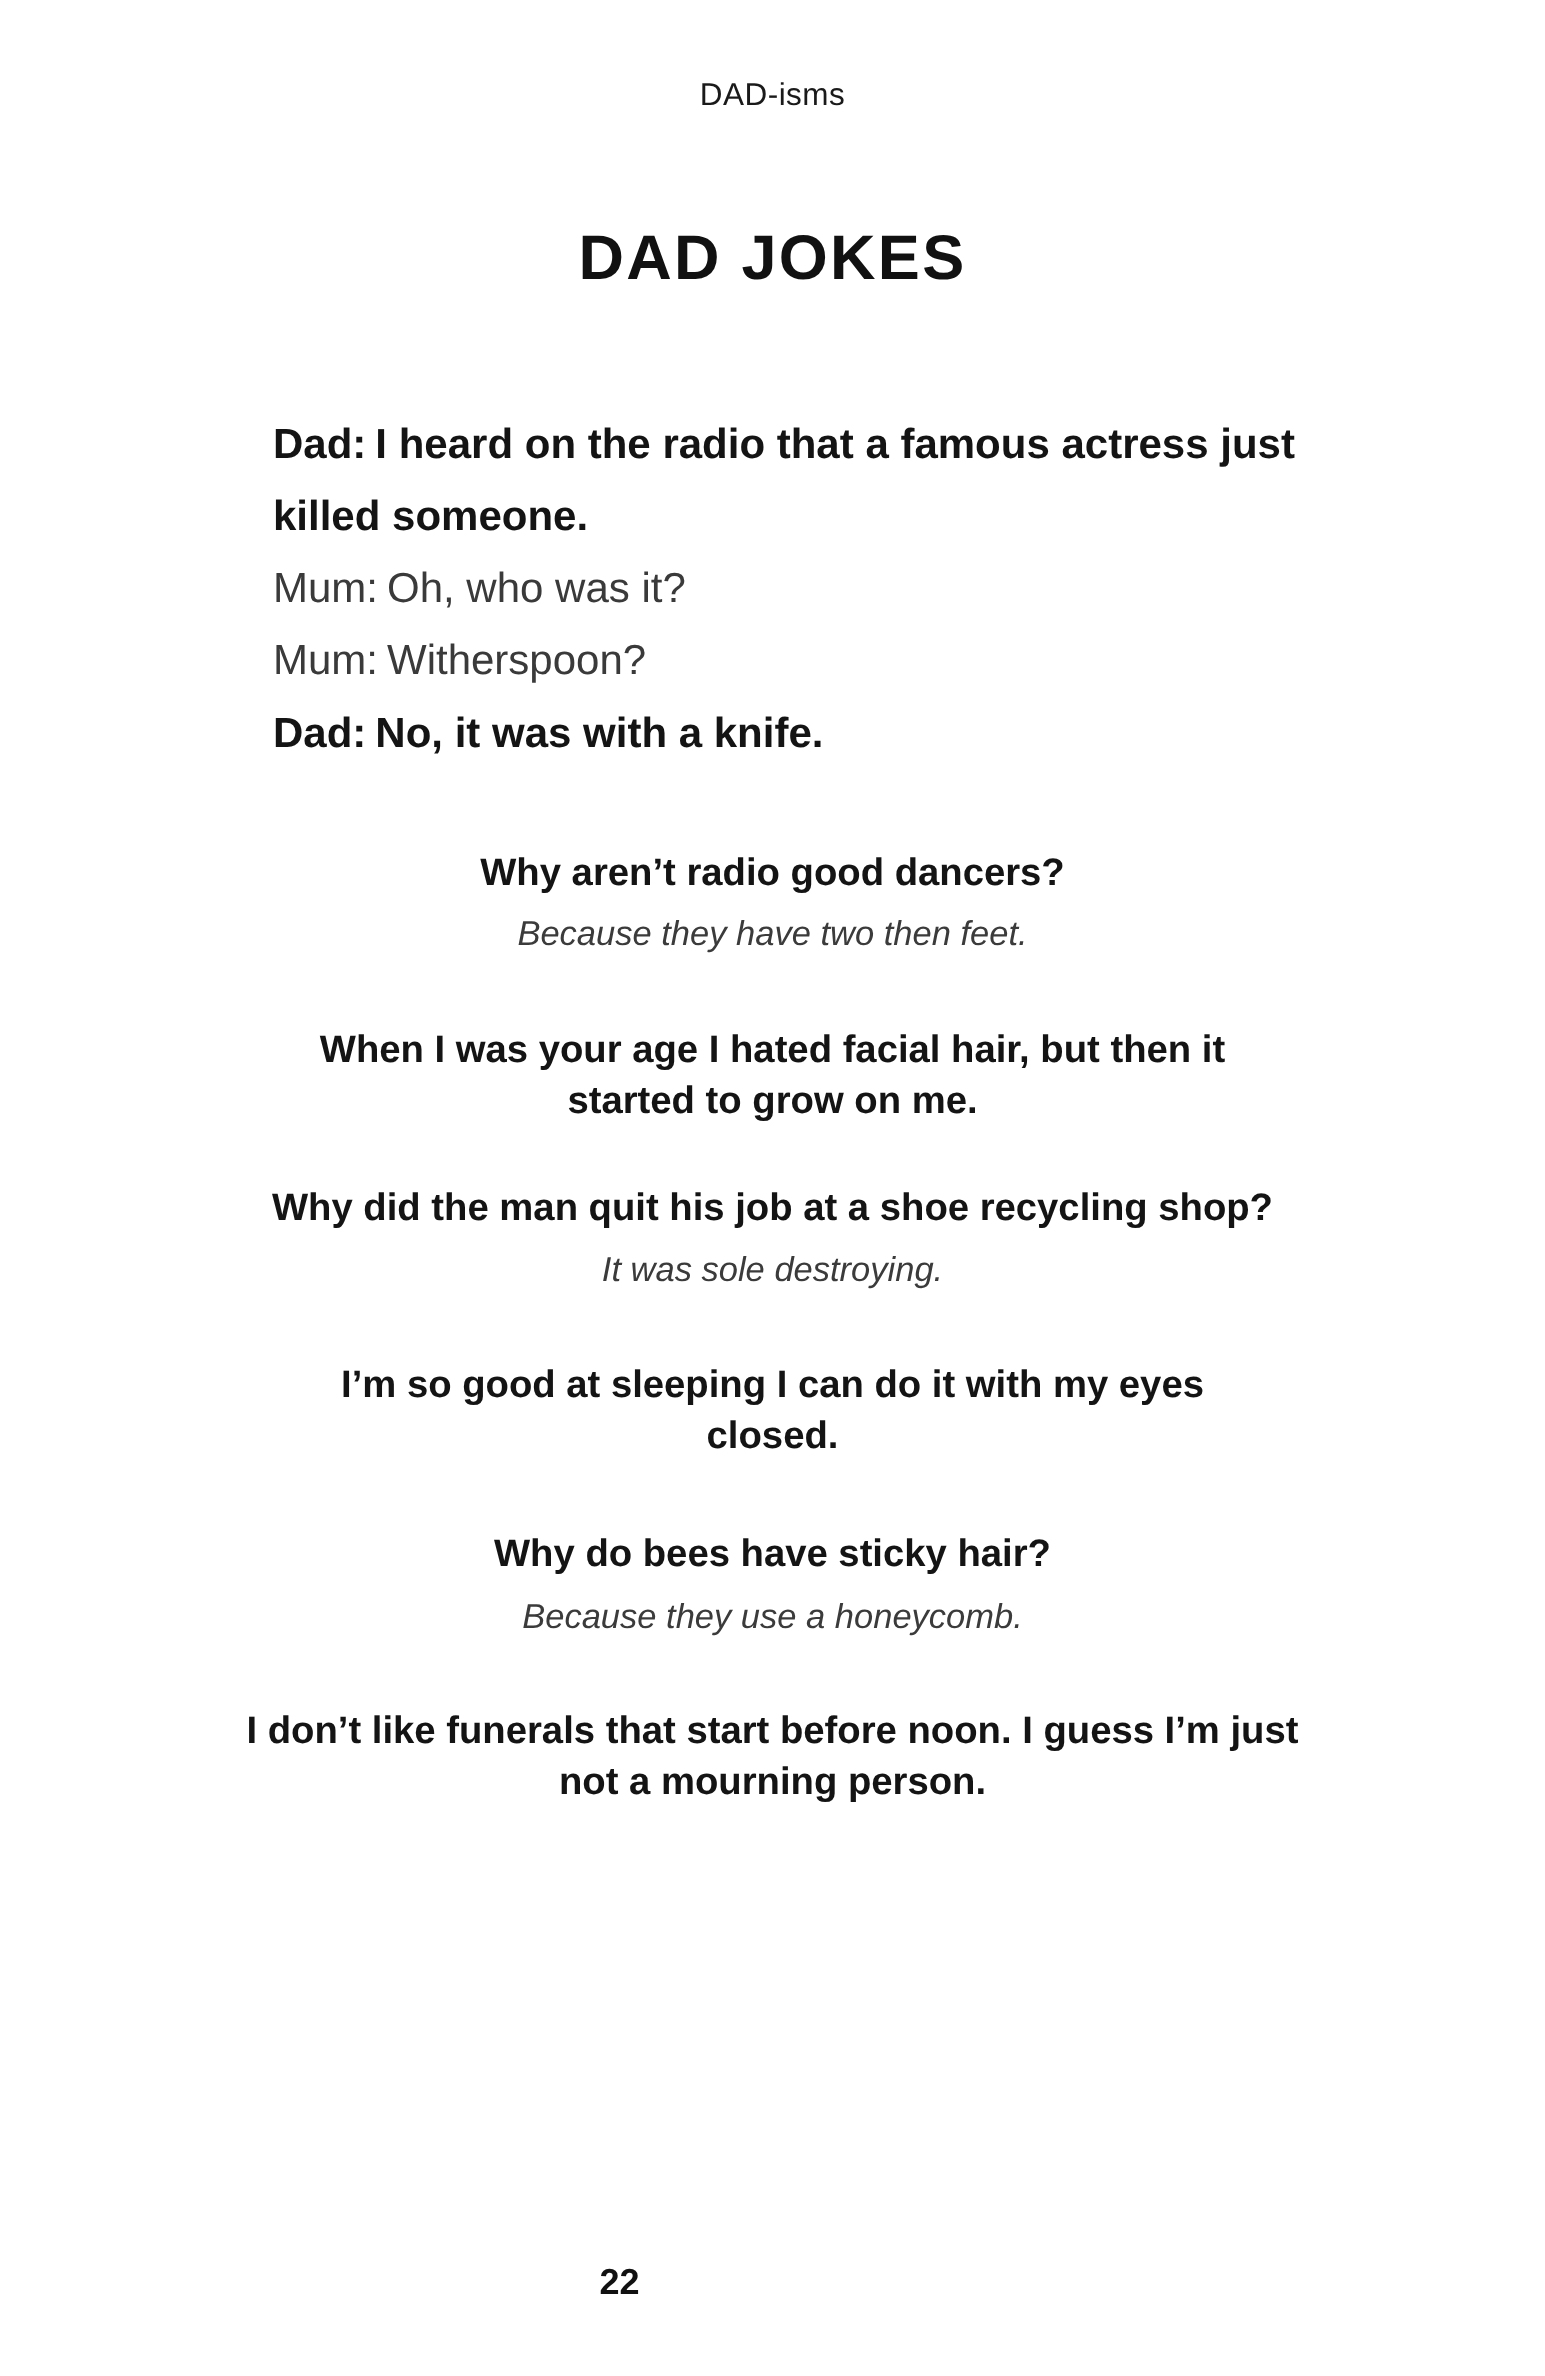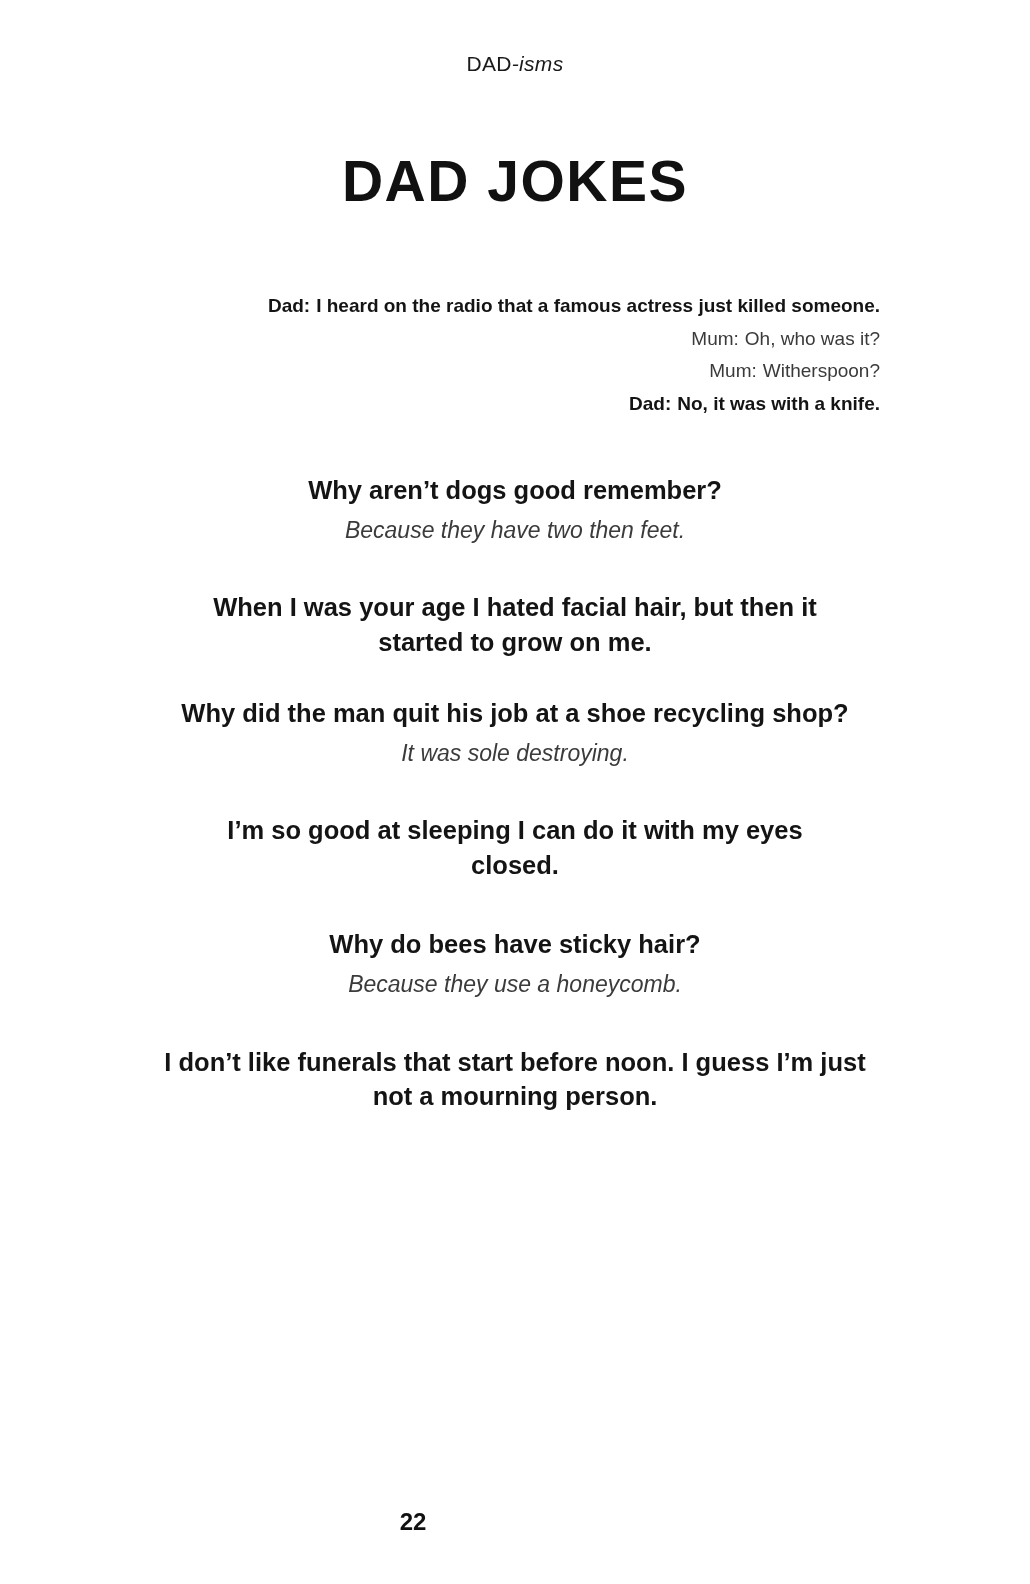--- a/index.html
+++ b/index.html
@@ -26,43 +26,42 @@
     text-align: center;
     font-size: 21px;
     letter-spacing: 0.3px;
     color: #1a1a1a;
     margin: 0 0 0 0;
   }
   .running-head .rh-main {
     font-weight: 400;
   }
   .running-head .rh-italic {
-    font-style: italic;
     font-weight: 400;
   }
   .page-title {
     text-align: center;
-    font-size: 57px;
+    font-size: 42px;
     font-weight: 700;
     letter-spacing: 1.5px;
     margin: 72px 0 0 0;
     color: #111111;
   }
   .content {
     margin-top: 76px;
   }
   
   .dialogue {
     margin: 0 0 0 32px;
   }
   .dline {
-    font-size: 19px;
+    font-size: 28px;
     line-height: 1.72;
     margin: 0;
-    text-align: right;
+    text-align: left;
   }
   .dline.dad {
     font-weight: 700;
     color: #141414;
   }
   .dline.mum {
     font-weight: 400;
     color: #3a3a3a;
   }
   .spk {
@@ -126,21 +125,21 @@
       </p>
       <p class="dline mum">
         <span class="spk">Mum:</span><span class="utt">Witherspoon?</span>
       </p>
       <p class="dline dad">
         <span class="spk">Dad:</span><span class="utt">No, it was with a knife.</span>
       </p>
     </div>
 
     <div class="joke" style="margin-top:52px;padding:0 60px;">
-      <p class="setup">Why aren’t dogs good remember?</p>
+      <p class="setup">Why aren’t radio good dancers?</p>
       <p class="punch">Because they have two then feet.</p>
     </div>
 
     <div class="joke" style="padding:0 22px;">
       <p class="setup">When I was your age I hated facial hair, but then it started to grow on me.</p>
     </div>
 
     <div class="joke" style="padding:0 28px;margin-top:36px;">
       <p class="setup">Why did the man quit his job at a shoe recycling shop?</p>
       <p class="punch">It was sole destroying.</p>

